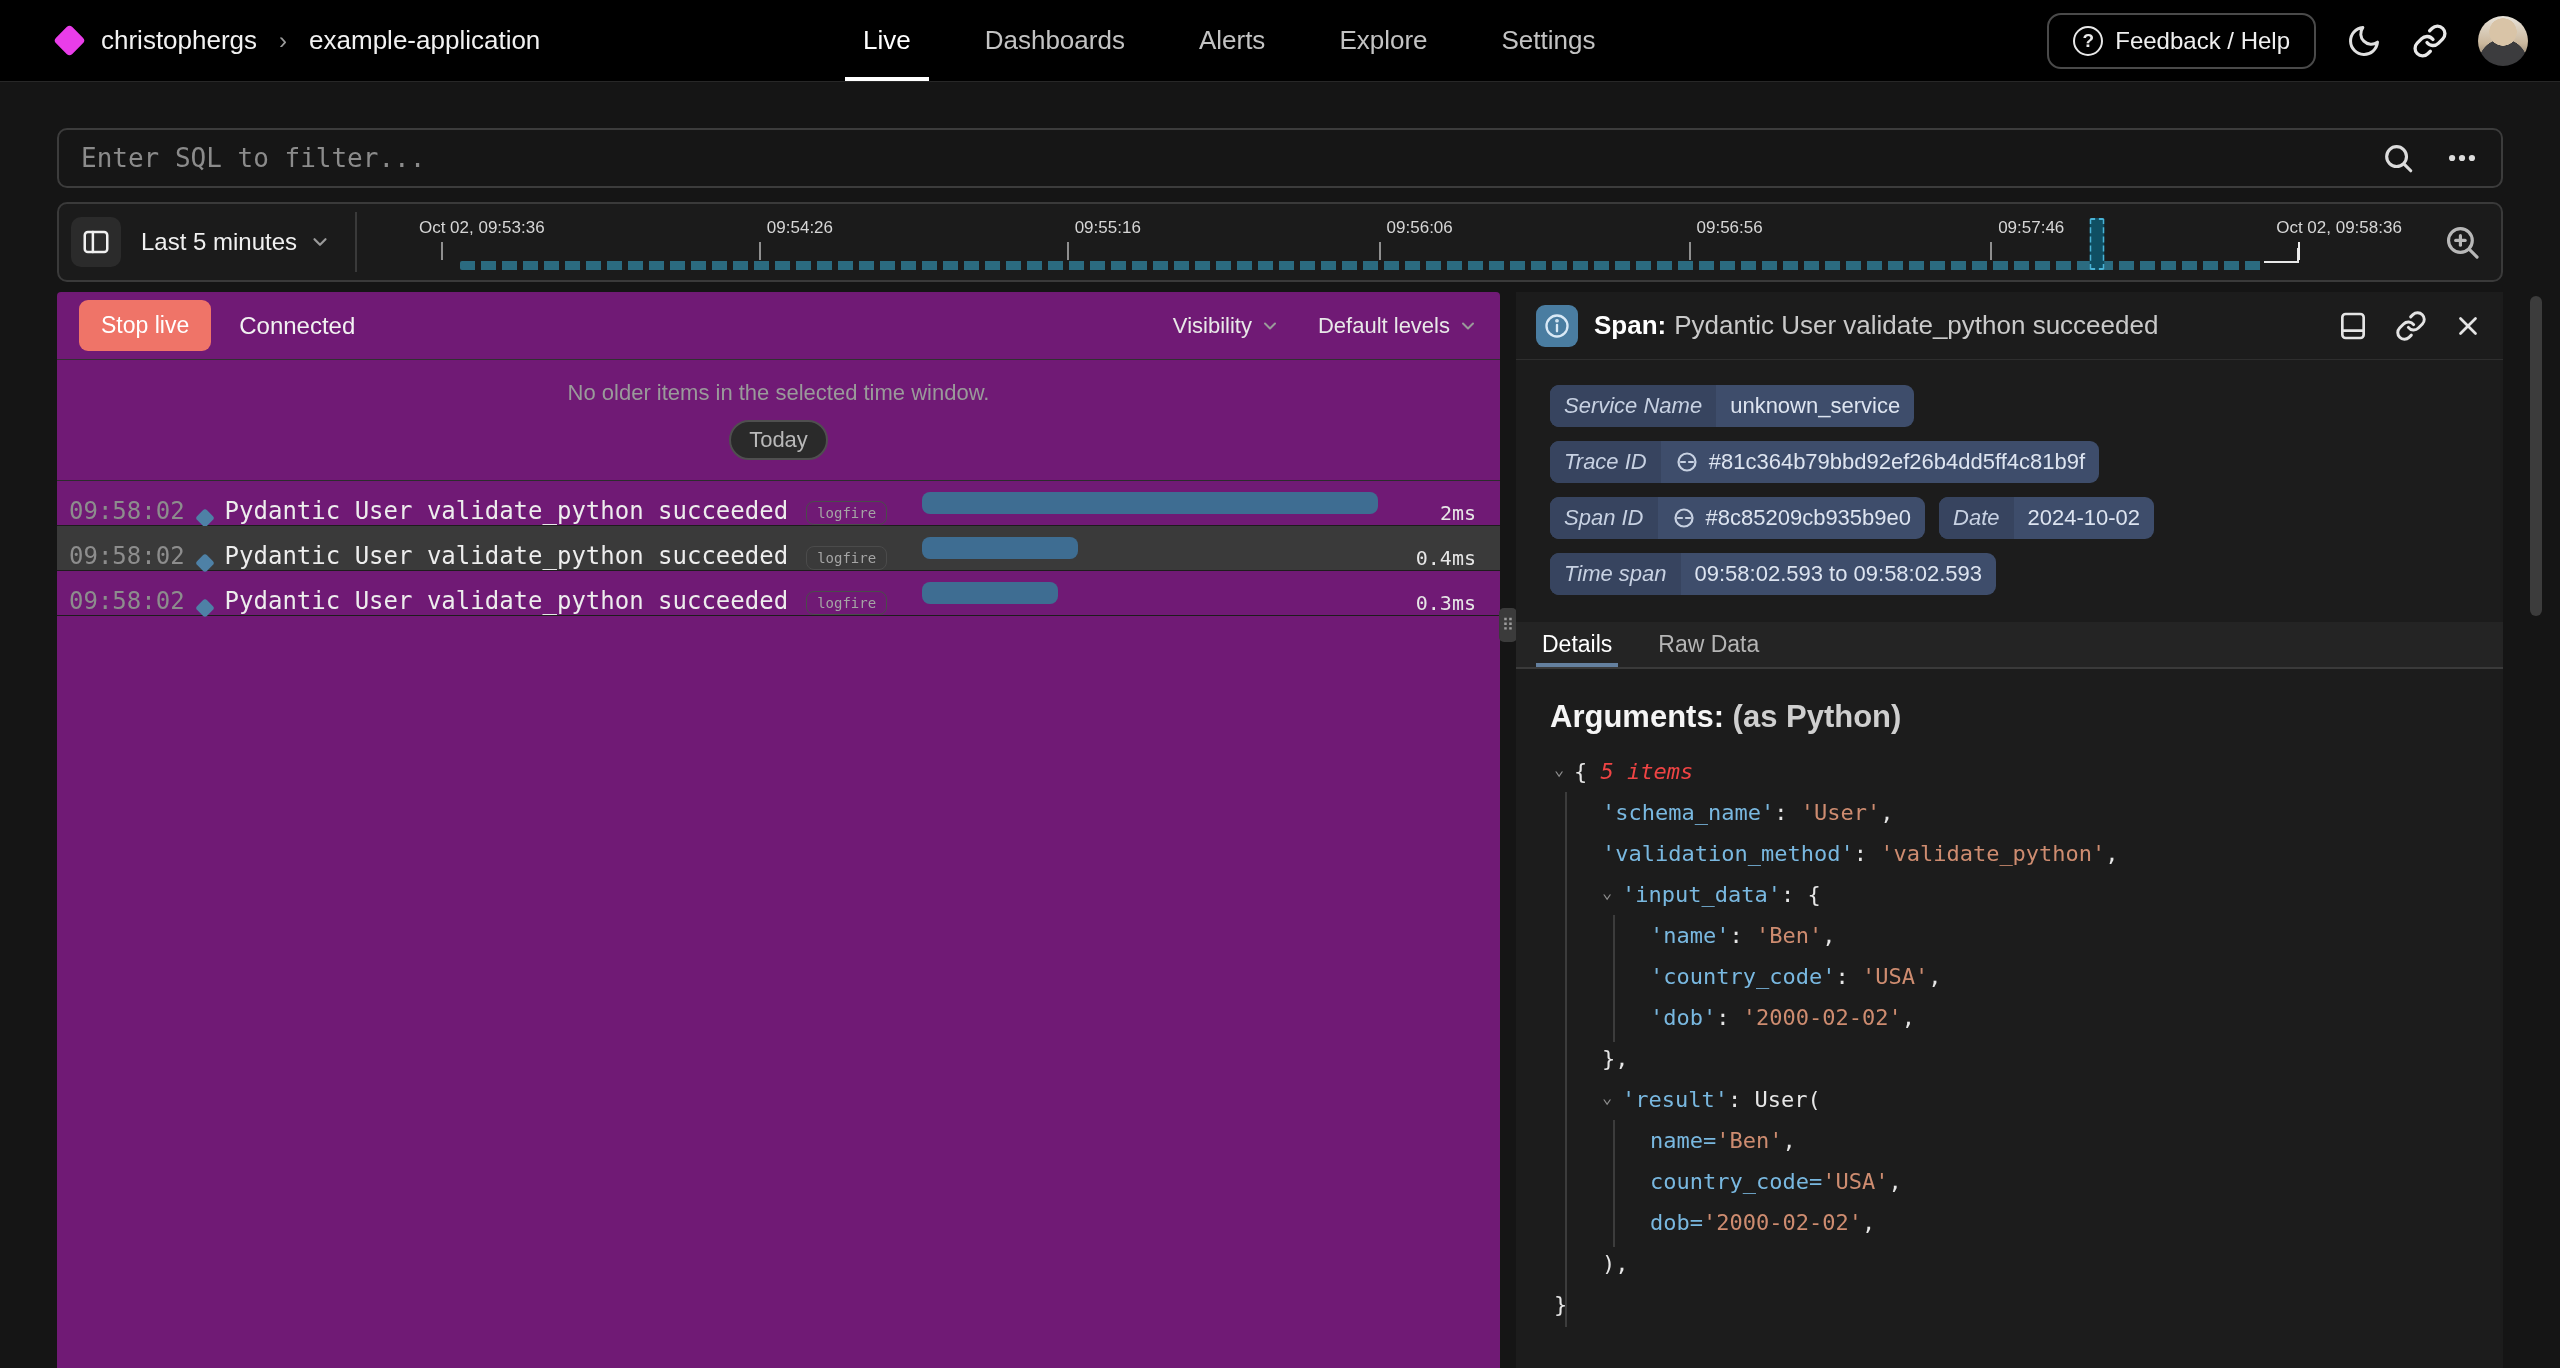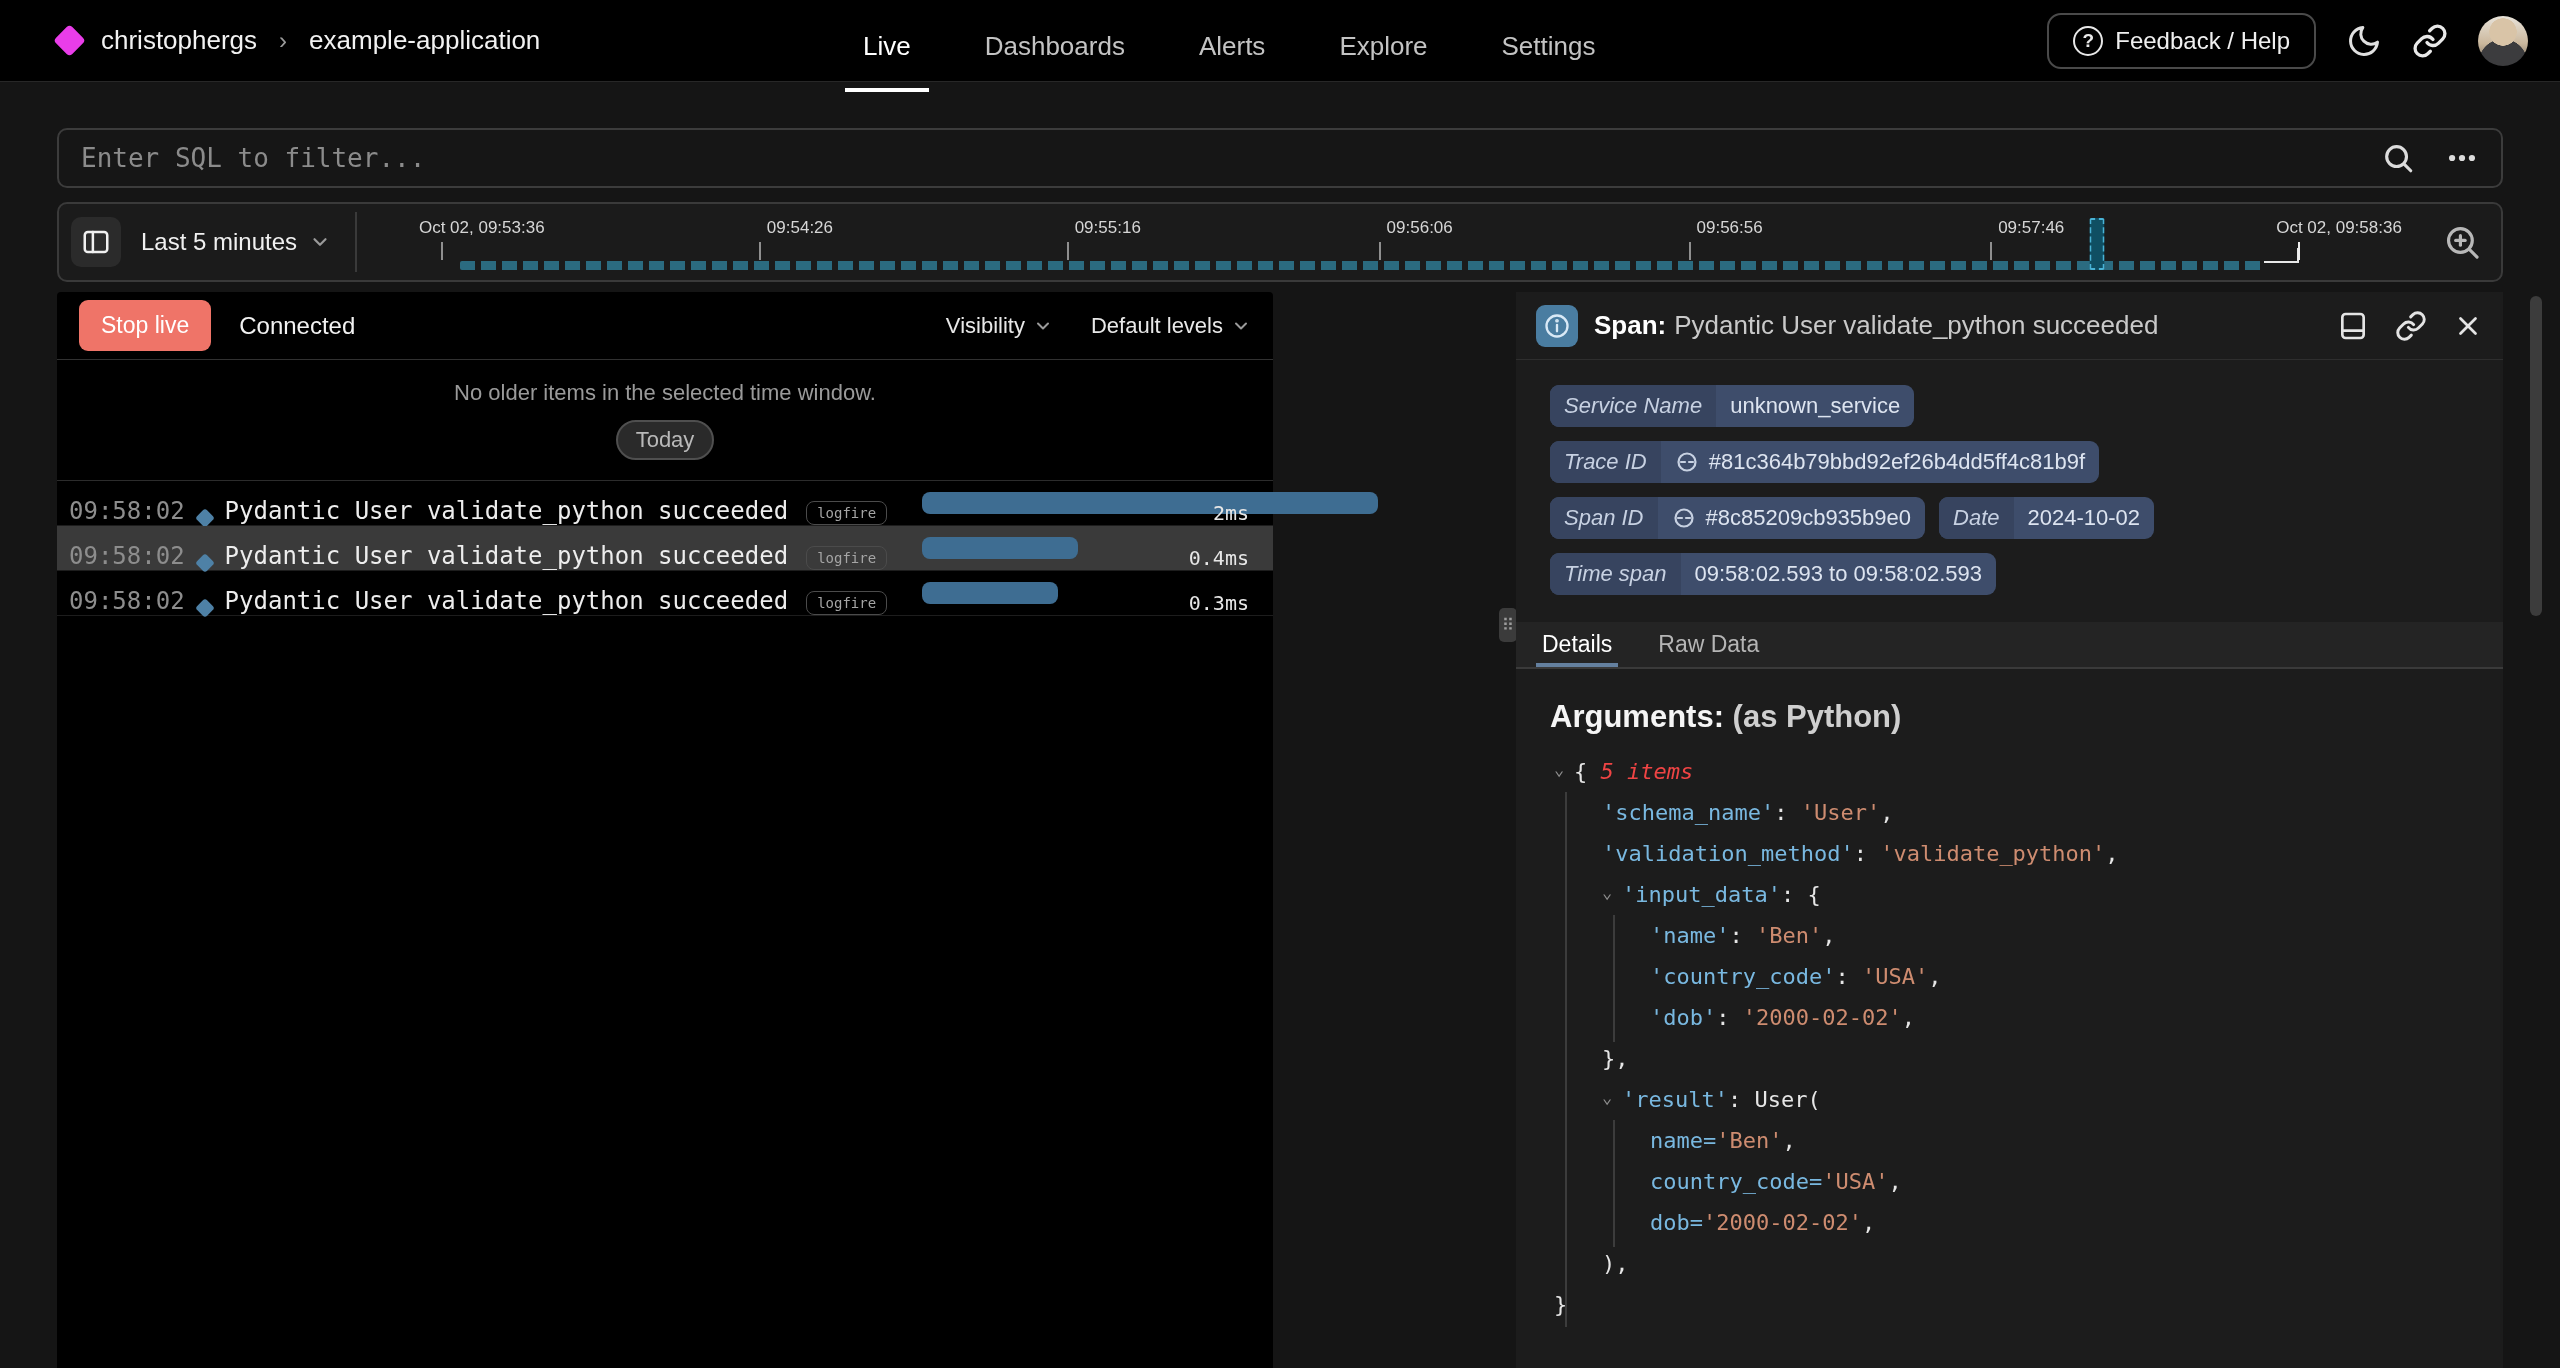--- a/index.html
+++ b/index.html
@@ -7,21 +7,21 @@
   body { font-family:"Liberation Sans", sans-serif; }
   #app { position:relative; width:2560px; height:1368px; background:#151515; overflow:hidden; color:#e8e8e8; }
 
   
   .topnav { position:absolute; top:0; left:0; right:0; height:82px; background:#000000; border-bottom:1px solid #272727; display:flex; align-items:center; }
   .brand { display:flex; align-items:center; gap:20px; padding-left:58px; }
   .logo-diamond { width:23px; height:23px; background:#e93de9; border-radius:4px; transform:rotate(45deg); }
   .crumb { font-size:26px; color:#f2f2f2; }
   .crumb-sep { color:#9a9a9a; font-size:24px; margin:0 2px; }
   .nav-items { position:absolute; left:845px; top:0; height:82px; display:flex; gap:38px; }
-  .nav-item { height:92px; display:flex; align-items:center; padding:0 18px; font-size:26px; color:#c3c3c3; cursor:pointer; }
+  .nav-item { height:81px; display:flex; align-items:center; padding:0 18px; font-size:26px; color:#c3c3c3; cursor:pointer; }
   .nav-item.active { color:#ffffff; box-shadow:inset 0 -4px 0 #ffffff; }
   .nav-right { position:absolute; right:32px; top:0; height:82px; display:flex; align-items:center; gap:30px; }
   .btn-feedback { display:flex; align-items:center; gap:12px; height:56px; padding:0 24px; border:2px solid #4a4a4a; border-radius:14px; font-size:24px; color:#f0f0f0; }
   .q-circle { width:30px; height:30px; border:2.5px solid #e8e8e8; border-radius:50%; display:flex; align-items:center; justify-content:center; font-size:19px; font-weight:bold; color:#e8e8e8; }
   .icon-btn { display:flex; align-items:center; justify-content:center; }
   .avatar { width:50px; height:50px; border-radius:50%; background:
       radial-gradient(circle at 50% 32%, #d9c4a7 0 32%, transparent 33%),
       radial-gradient(circle at 50% 95%, #3c3c3e 0 45%, transparent 46%),
       linear-gradient(180deg,#e8e3da 0%, #cbb89d 55%, #6b6257 100%);
   }
@@ -42,21 +42,21 @@
   .tl-label { position:absolute; top:14px; transform:translateX(-50%); font-size:17px; color:#d6d6d6; white-space:nowrap;margin-left:40px; }
   .tl-tick { position:absolute; top:38px; width:2px; height:18px; background:#8f8f8f; transform:translateX(-50%); }
   .tl-tick.last { background:#eeeeee; }
   .tl-dashes { position:absolute; left:5%; right:7.7%; bottom:10px; height:9px;
       background:repeating-linear-gradient(90deg,#2b6b80 0 15px, transparent 15px 21px); border-radius:2px; }
   .tl-elbow { position:absolute; left:92.3%; width:1.7%; top:44px; height:15px; border-left:none; border-bottom:2px solid #e8e8e8; border-right:2px solid #e8e8e8; }
   .tl-spike { position:absolute; left:84.2%; bottom:10px; width:15px; height:52px; transform:translateX(-50%); background:#0f4f63; border:2px dashed #49b3d6; border-radius:2px; }
   .zoom-btn { display:flex; align-items:center; padding:0 20px; }
 
   
-  .left-panel { position:absolute; top:292px; left:57px; width:1216px; bottom:0; background:#000000; border-radius:4px 4px 0 0; }
+  .left-panel { position:absolute; top:292px; left:57px; width:1443px; bottom:0; background:#701a75; border-radius:4px 4px 0 0; }
   .lp-header { height:68px; display:flex; align-items:center; gap:28px; padding:0 22px; border-bottom:1px solid #313131; }
   .btn-stop { background:#ef7468; color:#ffffff; font-size:23px; padding:12px 22px; border:none; border-radius:9px; }
   .lp-status { font-size:24px; color:#f2f2f2; }
   .lp-spacer { flex:1; }
   .lp-dropdown { display:flex; align-items:center; gap:8px; font-size:22px; color:#e8e8e8; margin-left:10px; }
   .lp-empty { height:121px; display:flex; flex-direction:column; align-items:center; justify-content:center; gap:14px; border-bottom:1px solid #2c2c2c; }
   .empty-msg { font-size:22px; color:#9a9a9a; }
   .today-pill { font-size:22px; color:#b9b9b9; border:2px solid #4f4f4f; border-radius:999px; padding:5px 18px; background:#2a2a2a; }
   .log-row { position:relative; height:45px; display:flex; align-items:flex-end; padding-left:12px; border-bottom:1px solid #1d1d1d; font-family:"DejaVu Sans Mono", monospace; }
   .log-row.selected { background:#3a3a3a; }

